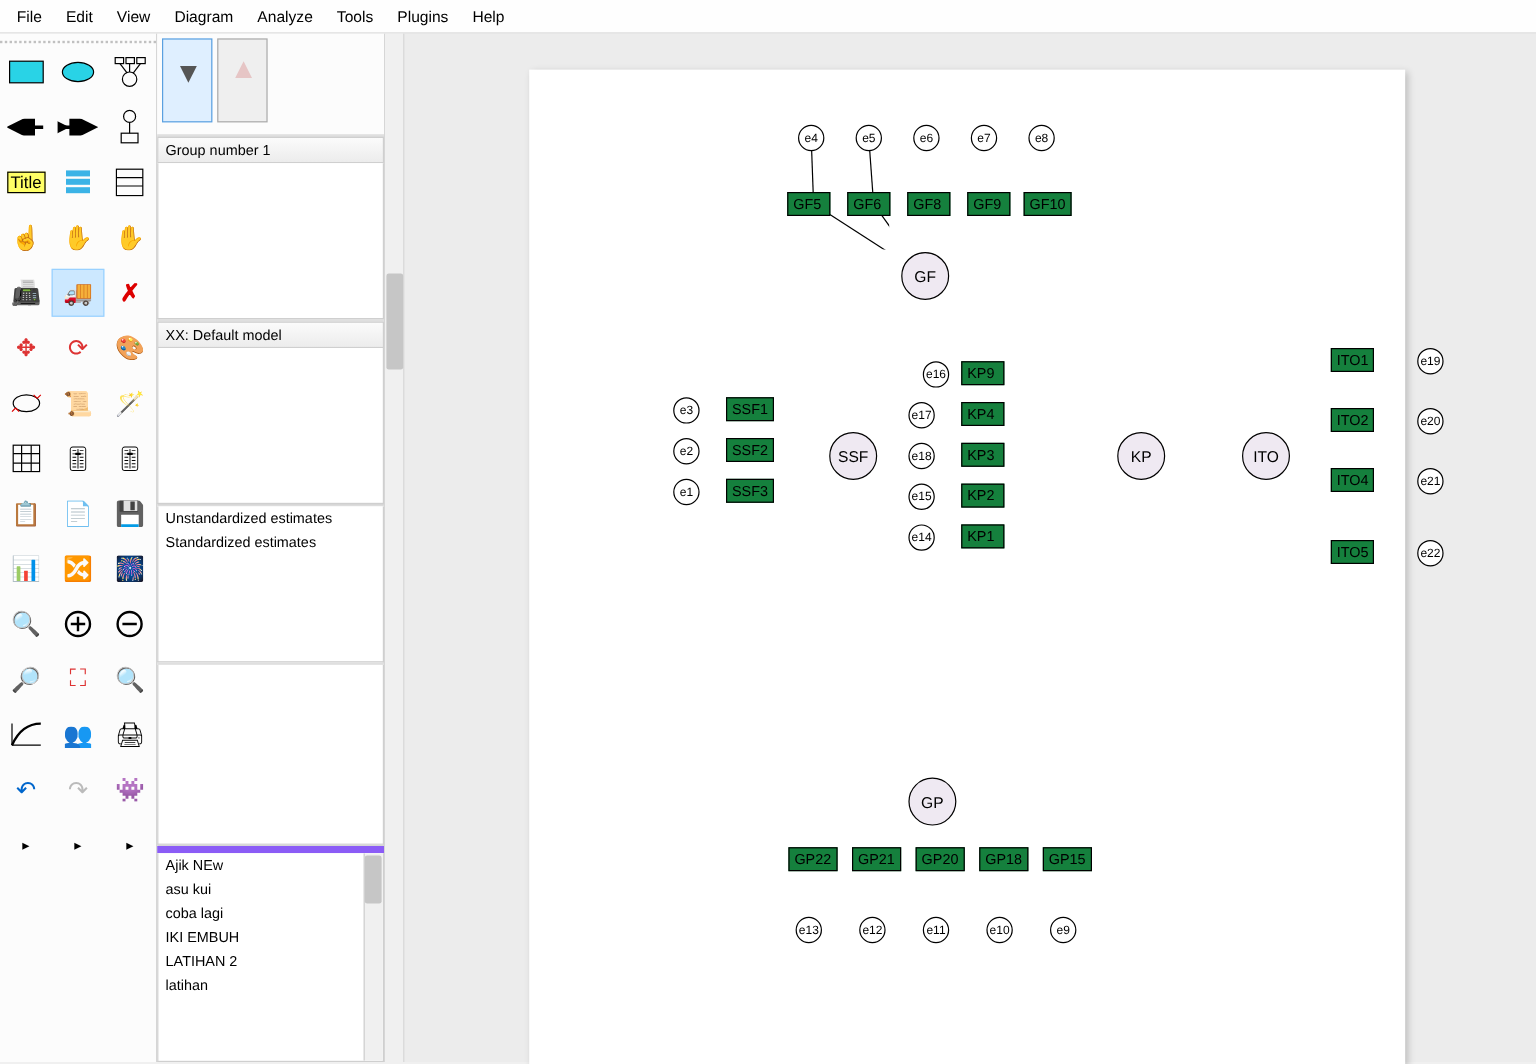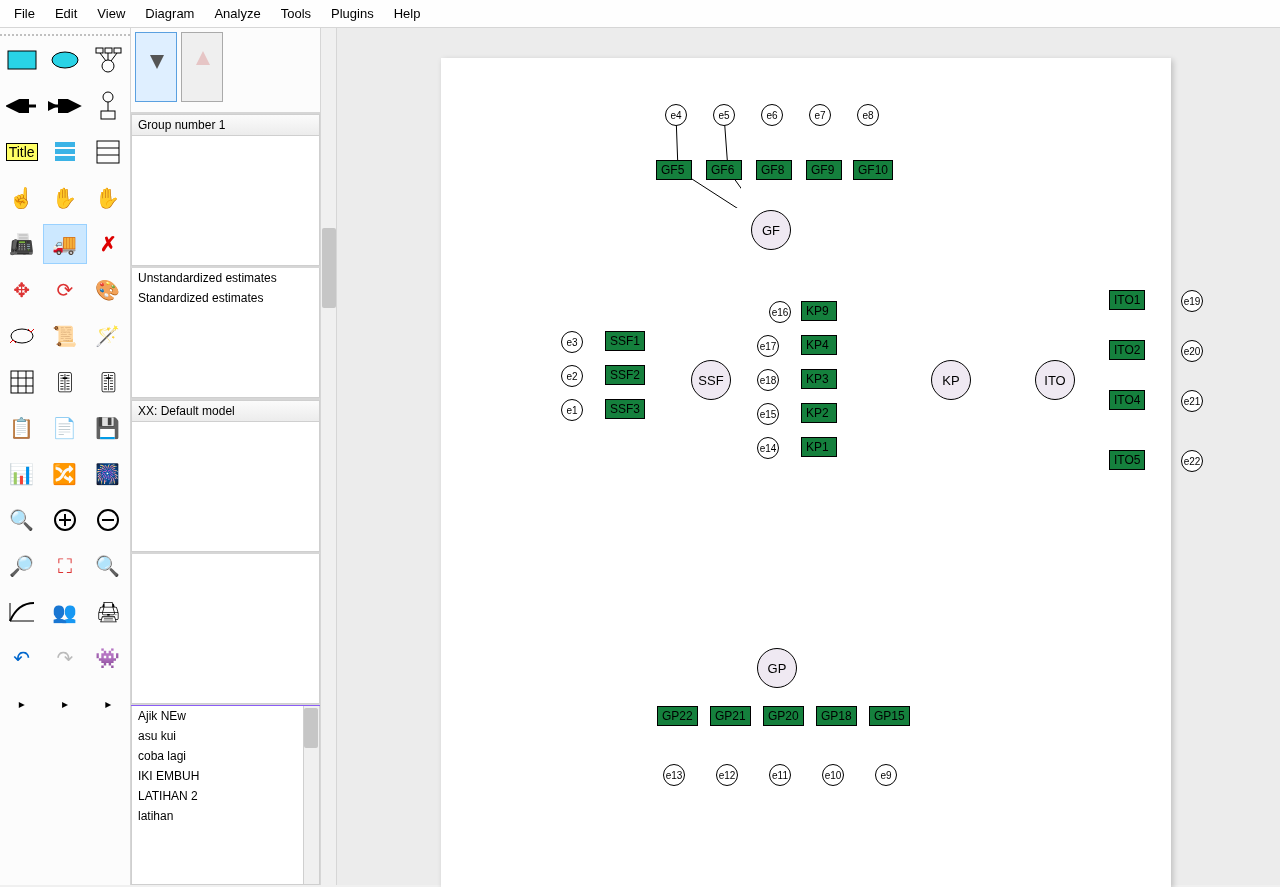--- a/index.html
+++ b/index.html
@@ -125,21 +125,21 @@
     font-size: 12px;
     overflow-y: auto;
   }
   .panel-body .row {
     padding: 3px 6px;
     cursor: default;
   }
 
   .filespanel {
     flex: 1 1 auto;
-    border-top: 1px solid #8b5cf6;
+    border-top: 6px solid #8b5cf6;
   }
   .filespanel .panel-body {
     height: 100%;
     position: relative;
   }
   .filespanel .scrollbar {
     position: absolute;
     right: 0; top: 0; bottom: 0;
     width: 16px;
     background: #f0f0f0;
@@ -490,29 +490,29 @@
           <div class="arrow"></div>
         </div>
     </div>
 
     <div class="panel">
       <div class="panel-head">Group number 1</div>
       <div class="panel-body" style="height:130px"></div>
     </div>
 
     <div class="panel">
+      <div class="panel-head">XX: Default model</div>
+      <div class="panel-body" style="height:130px"></div>
+    </div>
+
+    <div class="panel">
       <div class="panel-body" style="height:130px">
         <div class="row">Unstandardized estimates</div>
         <div class="row">Standardized estimates</div>
       </div>
-    </div>
-
-    <div class="panel">
-      <div class="panel-head">XX: Default model</div>
-      <div class="panel-body" style="height:130px"></div>
     </div>
 
     <div class="panel">
       <div class="panel-body" style="height:150px"></div>
     </div>
 
     <div class="filespanel">
       <div class="panel-body">
         <div class="row">Ajik NEw</div>
         <div class="row">asu kui</div>

